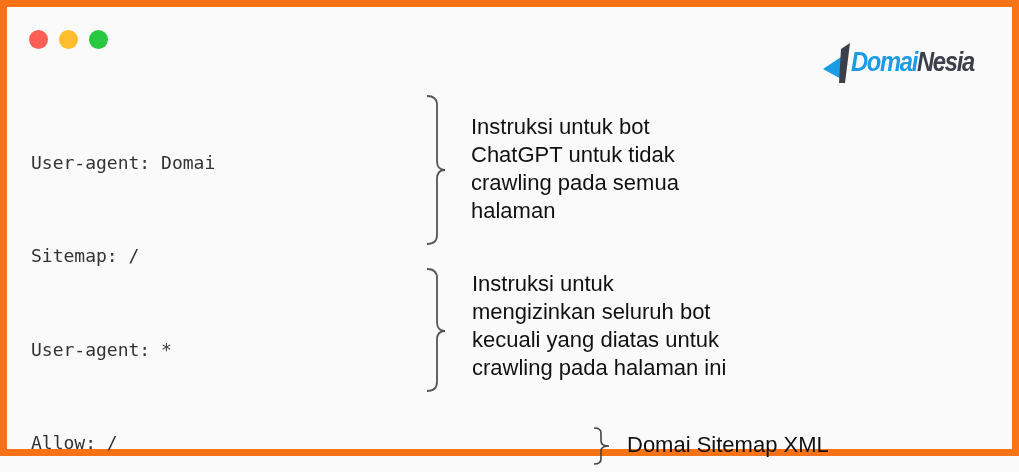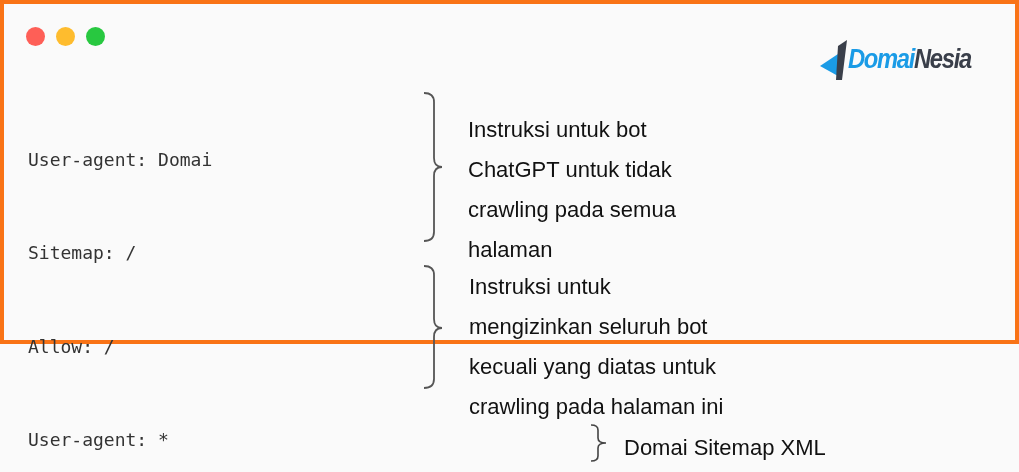--- a/index.html
+++ b/index.html
@@ -1,40 +1,40 @@
 <!DOCTYPE html>
 <html><head>
   <meta charset="utf-8">
   <style>
     * { box-sizing: border-box; margin: 0; padding: 0; }
     html, body { width: 1019px; height: 472px; background: #fafafa; overflow: hidden; }
     .frame {
-      position: absolute; left: 0; top: 0; width: 1019px; height: 344px;
-      border: 4px solid #f97316; background: #fafafa;
+      position: absolute; left: 0; top: 0; width: 1019px; height: 456px;
+      border: 7px solid #f97316; background: #fafafa;
     }
     .dot { position: absolute; top: 23px; width: 19px; height: 19px; border-radius: 50%; }
     .dot.red { left: 22px; }
     .dot.yellow { left: 52px; }
     .dot.green { left: 82px; }
     .logo { position: absolute; left: 816px; top: 36px; width: 165px; height: 42px; }
     .logo-text {
       position: absolute; left: 28px; top: 4px;
       font-family: "Liberation Sans", sans-serif; font-style: italic; font-weight: bold;
       font-size: 27px; letter-spacing: -1.5px; transform: scaleX(0.88); transform-origin: left;
       white-space: nowrap;
     }
     .code {
       position: absolute; left: 24px;
       font-family: "DejaVu Sans Mono", monospace; font-size: 18px; color: #333;
       white-space: pre; line-height: 31px;
     }
     .note {
       position: absolute;
       font-family: "Liberation Sans", sans-serif; font-size: 22px; color: #111;
-      line-height: 40px; white-space: pre;
+      line-height: 28px; white-space: pre;
     }
     .brace { position: absolute; }
   </style>
 </head>
 <body>
 
 <div class="frame">
   <div class="dot red" style="background: rgb(254, 95, 87);"></div>
   <div class="dot yellow" style="background: rgb(254, 188, 46);"></div>
   <div class="dot green" style="background: rgb(40, 200, 64);"></div>
@@ -57,22 +57,22 @@
   </div>
   <svg class="brace" style="left:418px;top:88px" width="24" height="152" viewBox="0 0 24 152">
     <path d="M2,1 Q12,1 12,10 L12,66 Q12,75 20,75 Q12,75 12,84 L12,140 Q12,149 2,149" fill="none" stroke="#555" stroke-width="1.8"></path>
   </svg>
   <div class="note" style="left:464px;top:106px">Instruksi untuk bot
 ChatGPT untuk tidak
 crawling pada semua
 halaman</div>
 
   <div class="code" style="top:265px">
+    <div>User-agent: *</div>
     <div>Allow: /</div>
-    <div>User-agent: *</div>
     
     
   </div>
   <svg class="brace" style="left:418px;top:261px" width="24" height="126" viewBox="0 0 24 126">
     <path d="M2,1 Q12,1 12,10 L12,54 Q12,63 20,63 Q12,63 12,72 L12,114 Q12,123 2,123" fill="none" stroke="#555" stroke-width="1.8"></path>
   </svg>
   <div class="note" style="left:465px;top:263px">Instruksi untuk
 mengizinkan seluruh bot
 kecuali yang diatas untuk
 crawling pada halaman ini</div>

